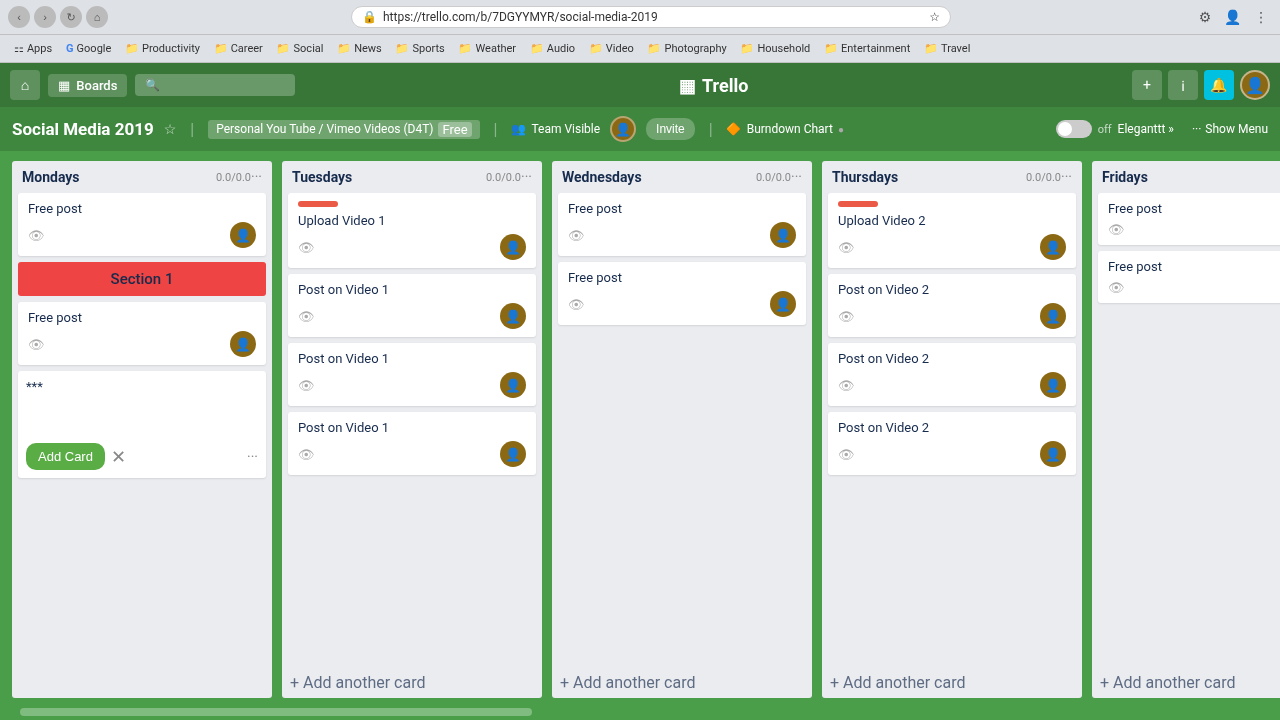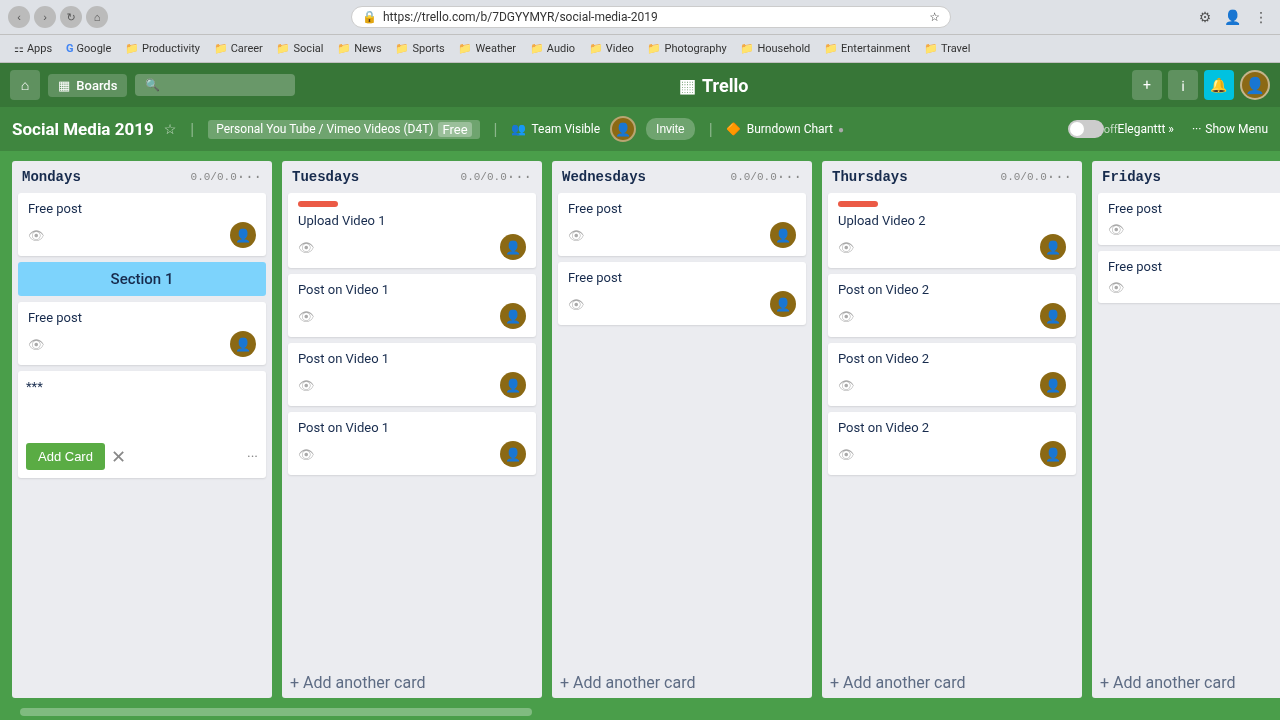--- a/index.html
+++ b/index.html
@@ -32,55 +32,55 @@
     .board-header { height: 44px; display: flex; align-items: center; padding: 0 12px; gap: 10px; background: rgba(0,0,0,0.15); }
     .board-title { color: white; font-size: 17px; font-weight: bold; cursor: pointer; }
     .board-star { color: rgba(255,255,255,0.7); font-size: 14px; cursor: pointer; }
     .board-header-divider { color: rgba(255,255,255,0.4); margin: 0 4px; }
     .board-header-tag { background: rgba(255,255,255,0.25); color: white; padding: 2px 8px; border-radius: 3px; font-size: 12px; display: flex; align-items: center; gap: 5px; }
     .board-header-tag .free-badge { background: rgba(255,255,255,0.3); border-radius: 3px; padding: 0 4px; font-size: 13px; }
     .team-visible { display: flex; align-items: center; gap: 5px; color: white; font-size: 12px; cursor: pointer; }
     .team-avatar { width: 26px; height: 26px; border-radius: 50%; background: #8B6914; display: flex; align-items: center; justify-content: center; font-size: 13px; border: 2px solid rgba(255,255,255,0.4); }
     .invite-btn { background: rgba(255,255,255,0.25); color: white; padding: 4px 10px; border-radius: 10px; font-size: 12px; font-weight: 500; cursor: pointer; border: none; }
     .burndown-btn { display: flex; align-items: center; gap: 5px; color: white; font-size: 12px; cursor: pointer; }
-    .eleganttt-toggle { display: flex; align-items: center; gap: 0; margin-left: auto; }
+    .eleganttt-toggle { display: flex; align-items: center; gap: 6px; margin-left: auto; }
     .toggle-switch { background: #ccc; border-radius: 12px; width: 36px; height: 18px; display: flex; align-items: center; padding: 2px; cursor: pointer; position: relative; }
     .toggle-knob { width: 14px; height: 14px; background: white; border-radius: 50%; position: absolute; left: 2px; }
     .eleganttt-label { color: white; font-size: 12px; }
     .show-menu-btn { color: white; font-size: 12px; cursor: pointer; margin-left: 8px; display: flex; align-items: center; gap: 4px; }
 
     
     .board-content { display: flex; gap: 10px; padding: 10px 12px; overflow-x: auto; height: calc(720px - 35px - 28px - 44px - 44px - 12px); }
 
     
     .list { width: 260px; min-width: 260px; background: #ebecf0; border-radius: 3px; display: flex; flex-direction: column; max-height: 100%; }
-    .list-header { padding: 8px 10px; display: flex; justify-content: space-between; align-items: flex-start; font-family: Liberation Mono, monospace; }
+    .list-header { padding: 8px 10px; display: flex; justify-content: space-between; align-items: flex-start; }
     .list-title { font-weight: bold; font-size: 14px; color: #172b4d; }
     .list-header-right { display: flex; align-items: center; font-size: 11px; color: #888; }
     .list-menu-btn { cursor: pointer; color: #888; font-size: 14px; }
     .list-cards { padding: 0 6px; overflow-y: auto; flex: 1; }
     .list-add-card { padding: 6px 8px; color: #5e6c84; font-size: 16px; cursor: pointer; border-radius: 3px; }
 
     
     .card { background: white; border-radius: 3px; padding: 8px 10px; margin-bottom: 6px; cursor: pointer; box-shadow: 0 1px 2px rgba(0,0,0,0.1); }
     .card-title { font-size: 13px; color: #172b4d; margin-bottom: 6px; }
     .card-footer { display: flex; justify-content: space-between; align-items: center; }
     .card-eye { color: #aaa; font-size: 13px; }
     .card-avatar { width: 26px; height: 26px; border-radius: 50%; background: #8B6914; display: flex; align-items: center; justify-content: center; font-size: 13px; }
     .card-label-red { height: 6px; width: 40px; background: #eb5a46; border-radius: 3px; margin-bottom: 6px; }
 
     
-    .section-card { background: #7dd3fc; border-radius: 3px; padding: 8px 10px; margin-bottom: 6px; text-align: center; }
+    .section-card { background: #ef4444; border-radius: 3px; padding: 8px 10px; margin-bottom: 6px; text-align: center; }
     .section-card-title { font-size: 15px; color: #172b4d; font-weight: 500; }
 
     
     .add-card-form { background: white; border-radius: 3px; padding: 8px; margin-bottom: 6px; box-shadow: 0 1px 2px rgba(0,0,0,0.1); }
     .add-card-textarea { width: 100%; border: none; outline: none; resize: none; font-size: 13px; color: #172b4d; min-height: 54px; font-family: inherit; }
     .add-card-actions { display: flex; align-items: center; gap: 6px; margin-top: 6px; }
-    .add-card-btn { background: #5aac44; color: white; border: none; border-radius: 3px; padding: 6px 12px; font-size: 13px; font-weight: 500; cursor: pointer; }
+    .add-card-btn { background: #5aac44; color: white; border: none; border-radius: 10px; padding: 6px 12px; font-size: 13px; font-weight: 500; cursor: pointer; }
     .add-card-cancel { color: #888; font-size: 18px; cursor: pointer; }
     .add-card-more { color: #888; font-size: 14px; cursor: pointer; margin-left: auto; }
 
     
     ::-webkit-scrollbar { height: 8px; width: 6px; }
     ::-webkit-scrollbar-track { background: rgba(0,0,0,0.1); border-radius: 4px; }
     ::-webkit-scrollbar-thumb { background: rgba(0,0,0,0.25); border-radius: 4px; }
   </style>
 </head>
 <body>

